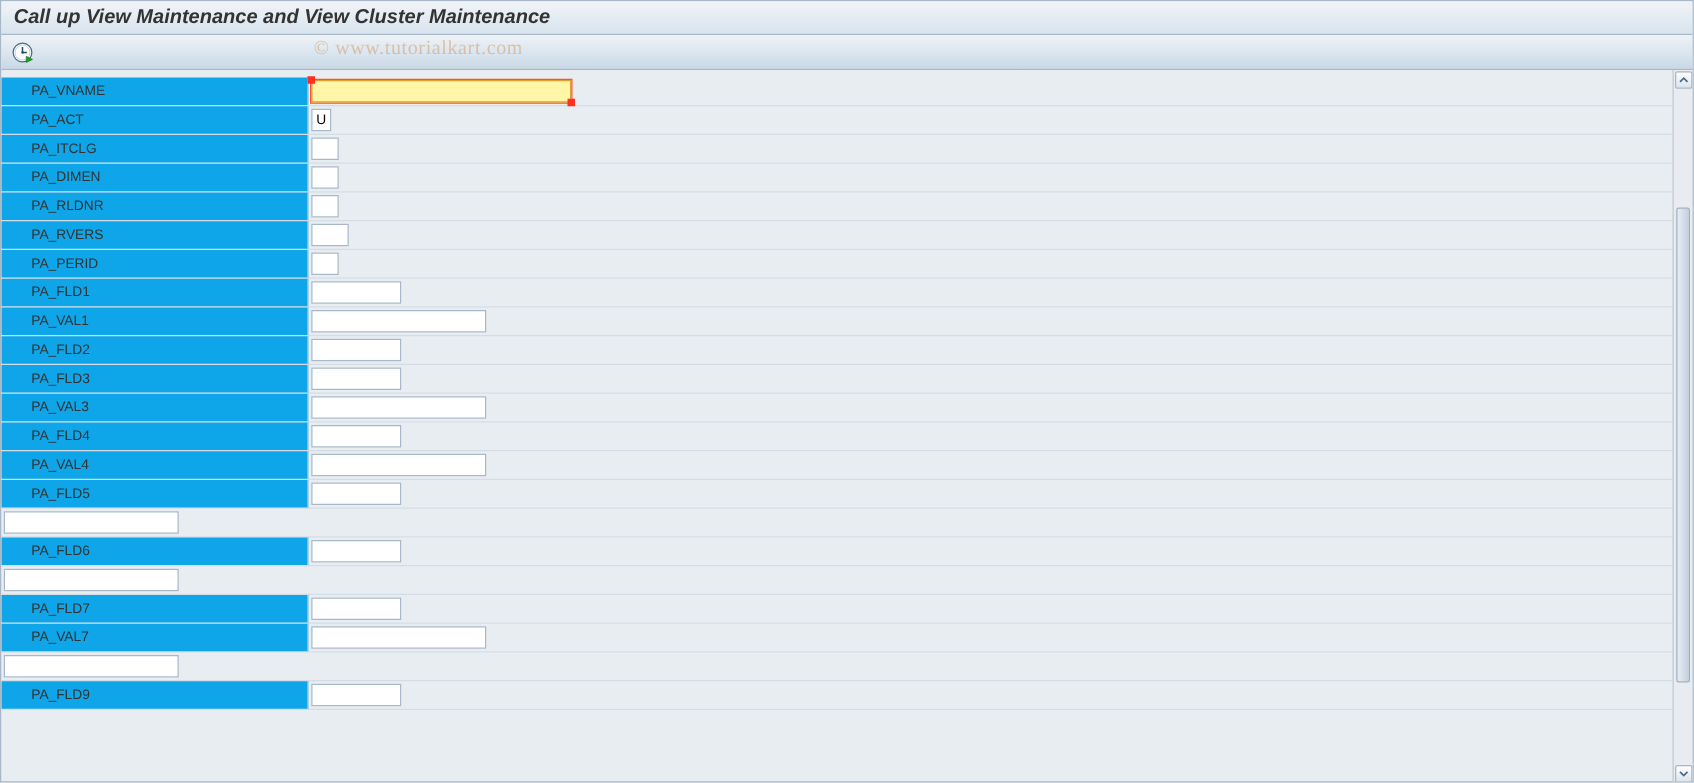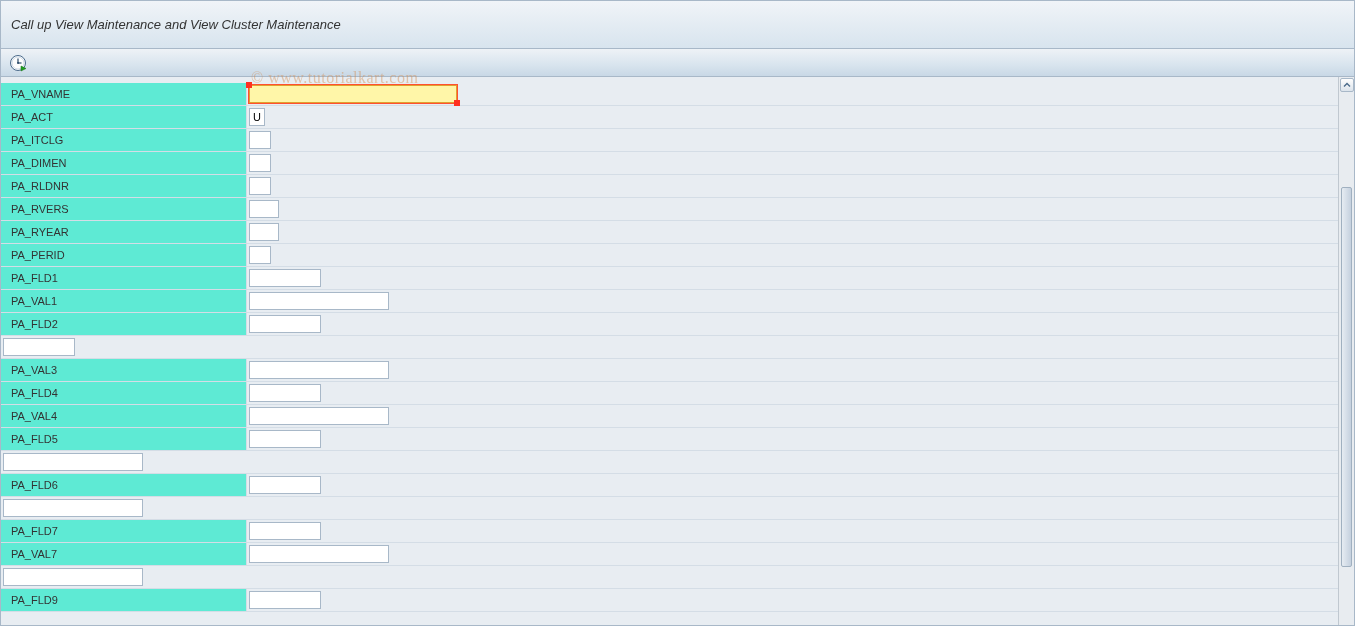--- a/index.html
+++ b/index.html
@@ -13,24 +13,24 @@
       background: #e8edf2;
       width: 1355px;
       height: 626px;
       overflow: hidden;
       position: relative;
       border: 1px solid #a8b8c8;
     }
     .title-bar {
       background: linear-gradient(to bottom, #f0f4f8 0%, #d8e4ee 100%);
       border-bottom: 1px solid #a8b8c8;
-      padding: 16px 10px;
-      font-weight: normal;
+      padding: 4px 10px;
+      font-weight: bold;
       font-style: italic;
-      font-size: 13px;
+      font-size: 16px;
       color: #333;
     }
     .toolbar {
       background: linear-gradient(to bottom, #eef2f6 0%, #d8e4ee 60%, #c8d8e6 100%);
       border-bottom: 1px solid #a8b8c8;
       padding: 3px 8px;
       height: 28px;
       display: flex;
       align-items: center;
       position: relative;
@@ -41,21 +41,21 @@
       display: inline-block;
       cursor: pointer;
     }
     .execute-icon svg {
       width: 18px;
       height: 18px;
     }
     .watermark {
       position: absolute;
       left: 250px;
-      top: 20px;
+      top: 2px;
       font-size: 16px;
       color: rgba(210, 140, 80, 0.45);
       font-family: Georgia, serif;
       letter-spacing: 0.5px;
       pointer-events: none;
     }
     .content-wrapper {
       position: relative;
       height: calc(100% - 52px);
       display: flex;
@@ -69,23 +69,23 @@
       display: flex;
       align-items: center;
       height: 23px;
       border-bottom: 1px solid #d4dde6;
     }
     .form-row:first-child {
       margin-top: 0;
     }
     .label-cell {
       width: 246px;
-      padding-left: 10px;
+      padding-left: 24px;
       color: #333;
-      background: #5eead4;
+      background: #0ea5e9;
       height: 100%;
       display: flex;
       align-items: center;
       border-right: 1px solid #d4dde6;
     }
     .input-cell {
       flex: 1;
       padding-left: 2px;
       height: 100%;
       display: flex;
@@ -222,26 +222,20 @@
           <span class="input-wrap"><input type="text" class="input w-short" style=""></span>
         </div>
       </div>
       <div class="form-row">
         <div class="label-cell">PA_RVERS</div>
         <div class="input-cell">
           <span class="input-wrap"><input type="text" class="input w-medshort" style=""></span>
         </div>
       </div>
       <div class="form-row">
-        <div class="label-cell">PA_RYEAR</div>
-        <div class="input-cell">
-          <span class="input-wrap"><input type="text" class="input w-medshort" style=""></span>
-        </div>
-      </div>
-      <div class="form-row">
         <div class="label-cell">PA_PERID</div>
         <div class="input-cell">
           <span class="input-wrap"><input type="text" class="input w-short" style=""></span>
         </div>
       </div>
       <div class="form-row">
         <div class="label-cell">PA_FLD1</div>
         <div class="input-cell">
           <span class="input-wrap"><input type="text" class="input w-med" style=""></span>
         </div>
@@ -252,20 +246,21 @@
           <span class="input-wrap"><input type="text" class="input w-medlong" style=""></span>
         </div>
       </div>
       <div class="form-row">
         <div class="label-cell">PA_FLD2</div>
         <div class="input-cell">
           <span class="input-wrap"><input type="text" class="input w-med" style=""></span>
         </div>
       </div>
       <div class="form-row">
+        <div class="label-cell">PA_FLD3</div>
         <div class="input-cell">
           <span class="input-wrap"><input type="text" class="input w-med" style=""></span>
         </div>
       </div>
       <div class="form-row">
         <div class="label-cell">PA_VAL3</div>
         <div class="input-cell">
           <span class="input-wrap"><input type="text" class="input w-medlong" style=""></span>
         </div>
       </div>

